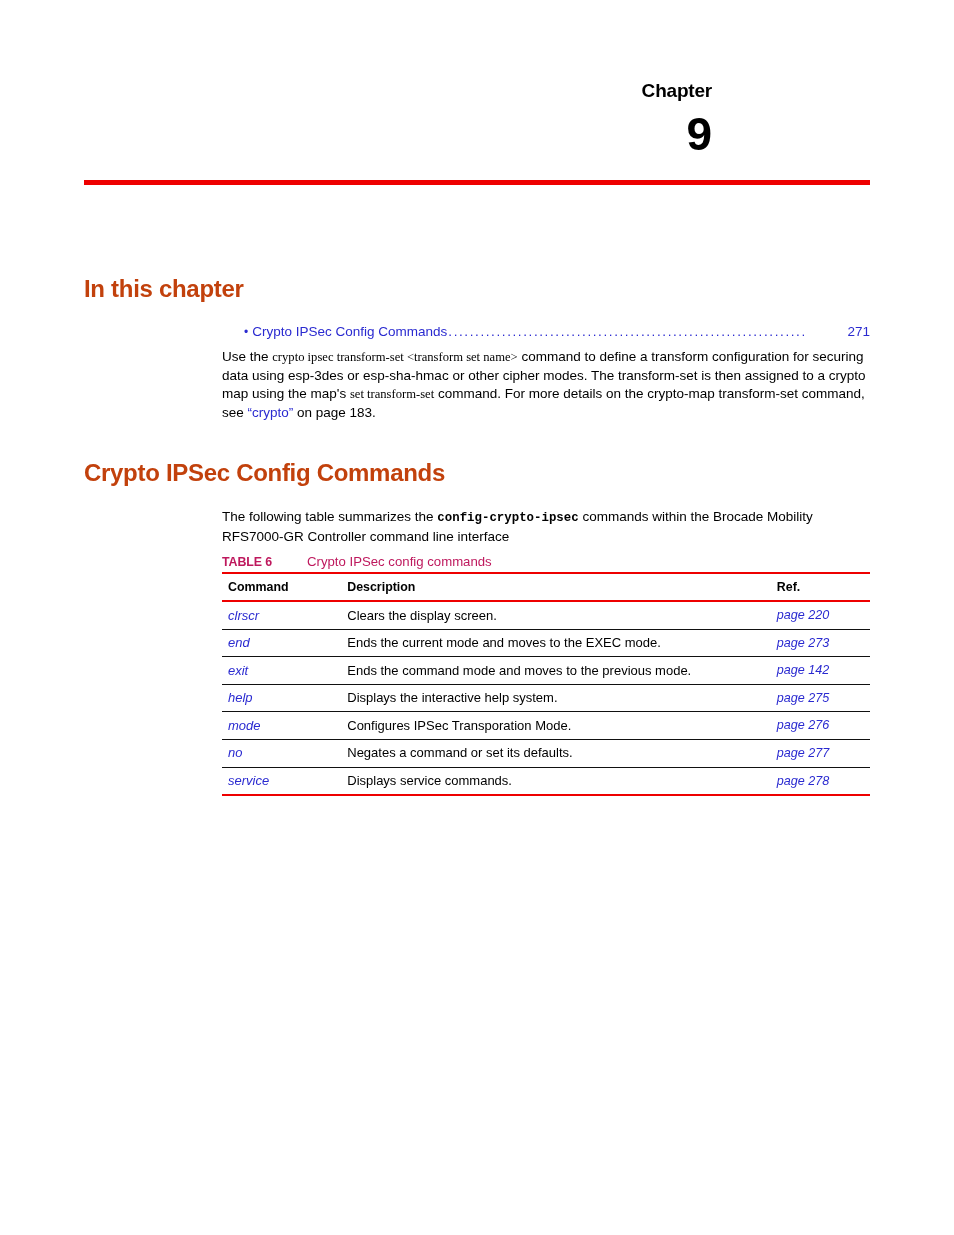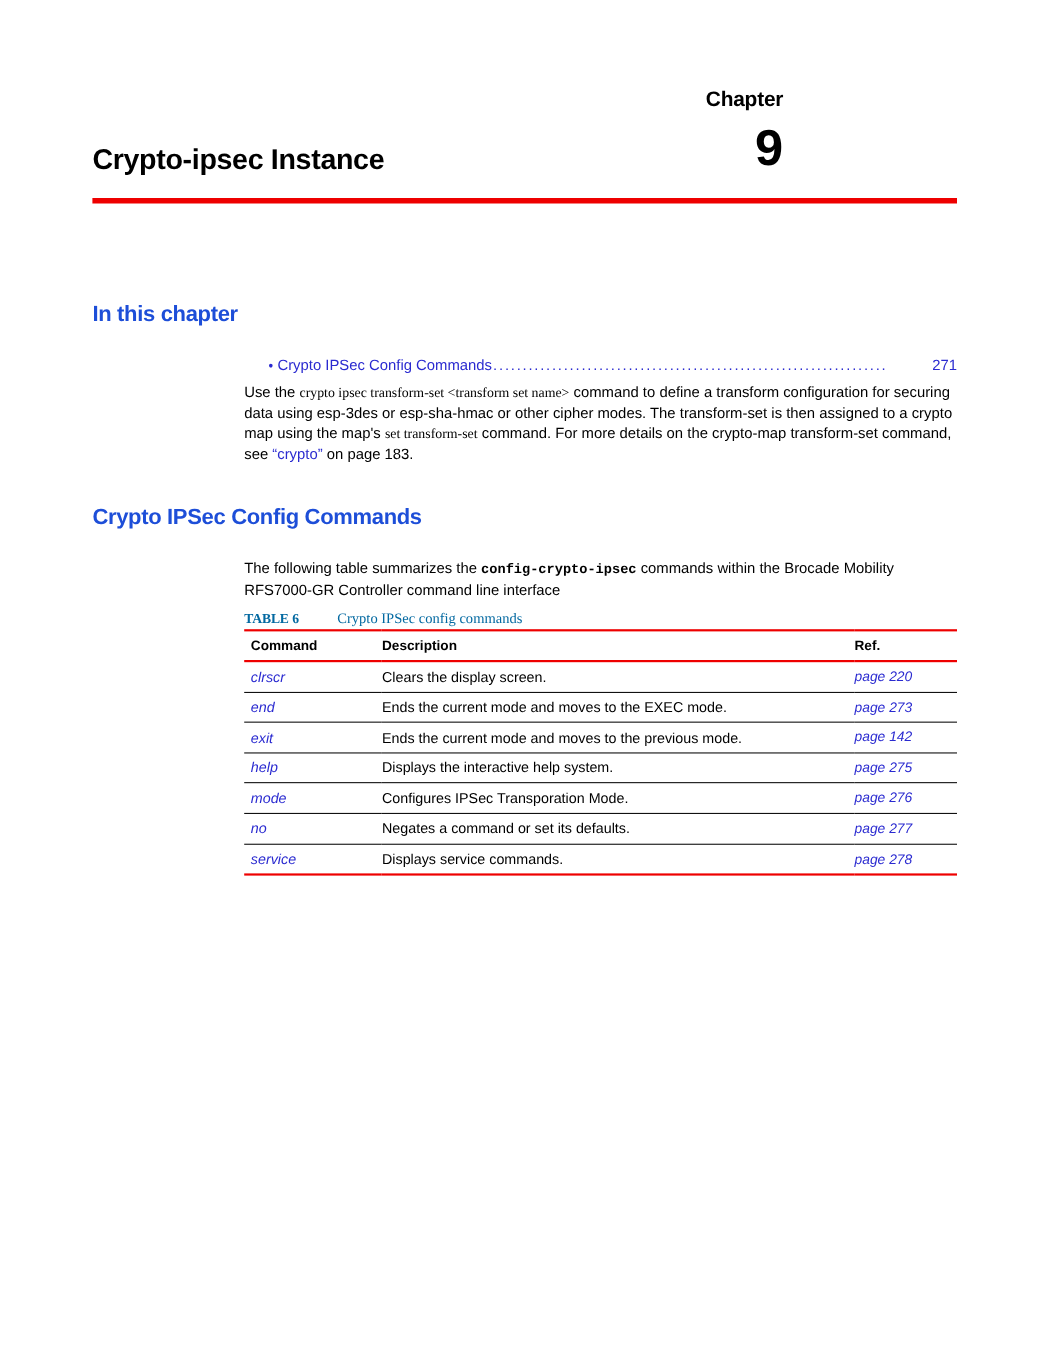--- a/index.html
+++ b/index.html
@@ -62,24 +62,24 @@
     top: 180px;
     width: 786px;
     height: 5px;
     background: #ee0000;
   }
 
   
   .h1-heading {
     position: absolute;
     left: 84px;
-    font-size: 20px;
+    font-size: 24px;
     font-weight: bold;
     letter-spacing: -0.3px;
-    color: #1d4ed8;
+    color: #c2410c;
     white-space: nowrap;
   }
   #in-this-chapter-heading { top: 275px; }
   #crypto-ipsec-heading { top: 459px; }
 
   
   .toc-row {
     position: absolute;
     left: 244px;
     top: 323px;
@@ -135,23 +135,22 @@
   }
 
   
   .table-caption {
     position: absolute;
     left: 222px;
     top: 553px;
     width: 650px;
     font-size: 13.2px;
     line-height: 17px;
-    color: #0369a1;
-    white-space: nowrap;
-    font-family: Liberation Serif, serif;
+    color: #be185d;
+    white-space: nowrap;
   }
   .table-caption .tbl-num {
     font-weight: bold;
     font-size: 12.4px;
     letter-spacing: -0.1px;
   }
   .table-caption .tbl-title {
     margin-left: 35px;
   }
 
@@ -207,21 +206,20 @@
 </head>
 <body>
 
 <div class="page">
 
   <div class="chapter-label-block">
     <div class="chapter-word">Chapter</div>
     <div class="chapter-number">9</div>
   </div>
 
-  <h1 class="chapter-title" style="margin:0;">Crypto-ipsec Instance</h1>
   <div class="title-rule"></div>
 
   <h2 id="in-this-chapter-heading" class="h1-heading" style="margin:0;">In this chapter</h2>
 
   <div class="toc-row">
     <span class="toc-bullet">•</span>
     <span>Crypto IPSec Config Commands</span>
     <span class="toc-leader">...................................................................</span>
     <span class="toc-page">271</span>
   </div>
@@ -250,21 +248,21 @@
         <td class="col-desc">Clears the display screen.</td>
         <td class="col-ref"><span class="ref-link">page 220</span></td>
       </tr>
       <tr>
         <td class="col-command"><span class="cmd-link">end</span></td>
         <td class="col-desc">Ends the current mode and moves to the EXEC mode.</td>
         <td class="col-ref"><span class="ref-link">page 273</span></td>
       </tr>
       <tr>
         <td class="col-command"><span class="cmd-link">exit</span></td>
-        <td class="col-desc">Ends the current mode and moves to the previous mode.</td>
+        <td class="col-desc">Ends the command mode and moves to the previous mode.</td>
         <td class="col-ref"><span class="ref-link">page 142</span></td>
       </tr>
       <tr>
         <td class="col-command"><span class="cmd-link">help</span></td>
         <td class="col-desc">Displays the interactive help system.</td>
         <td class="col-ref"><span class="ref-link">page 275</span></td>
       </tr>
       <tr>
         <td class="col-command"><span class="cmd-link">mode</span></td>
         <td class="col-desc">Configures IPSec Transporation Mode.</td>

